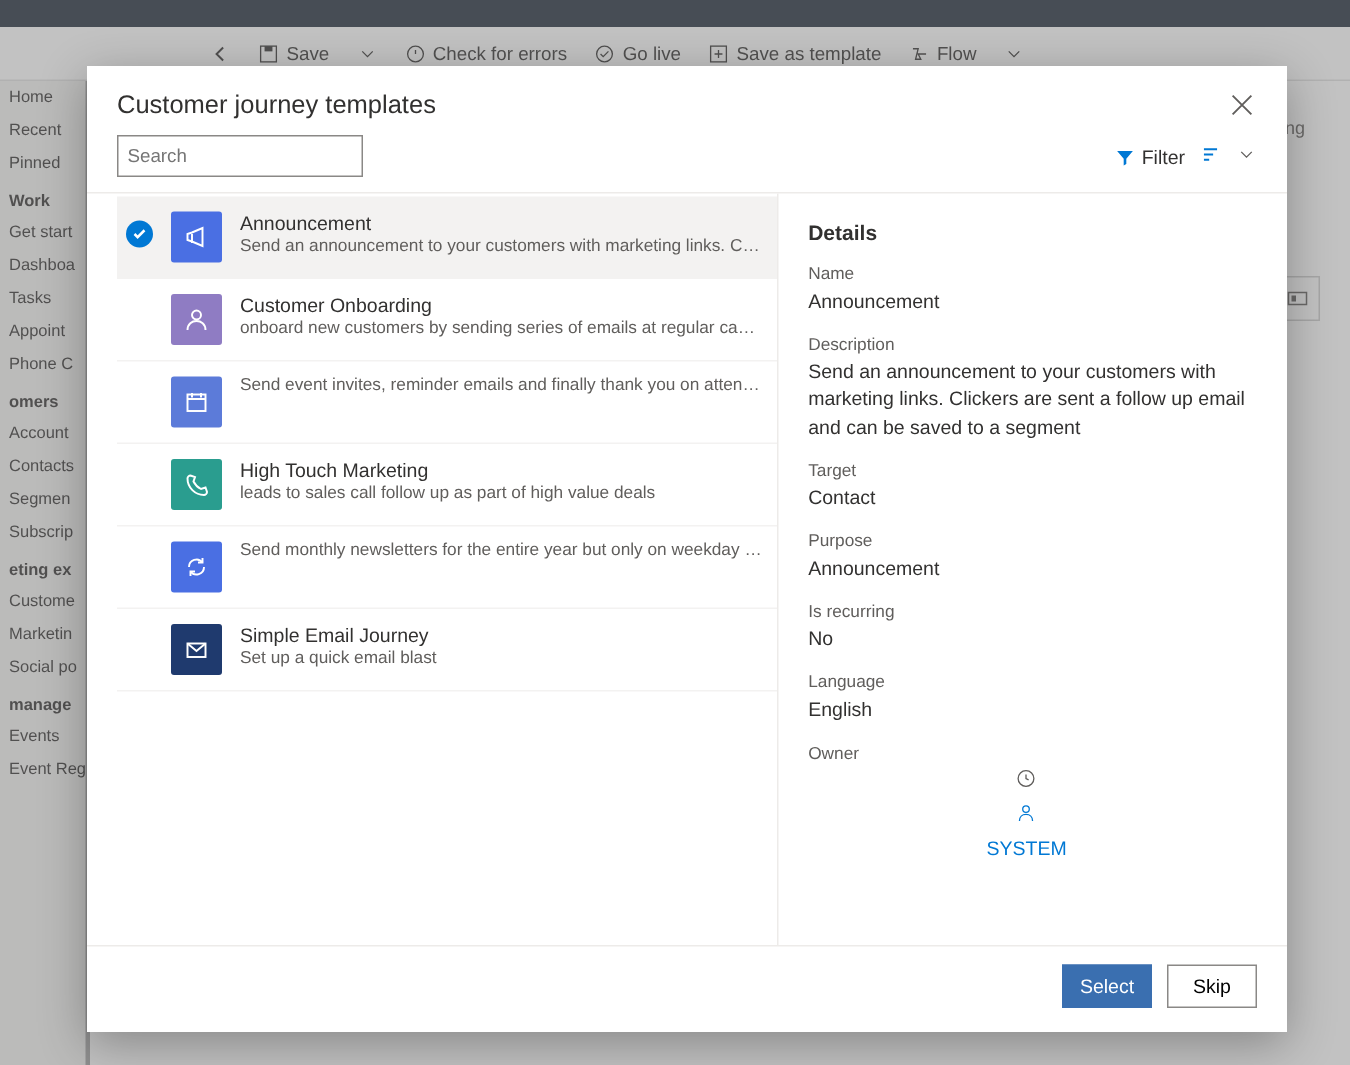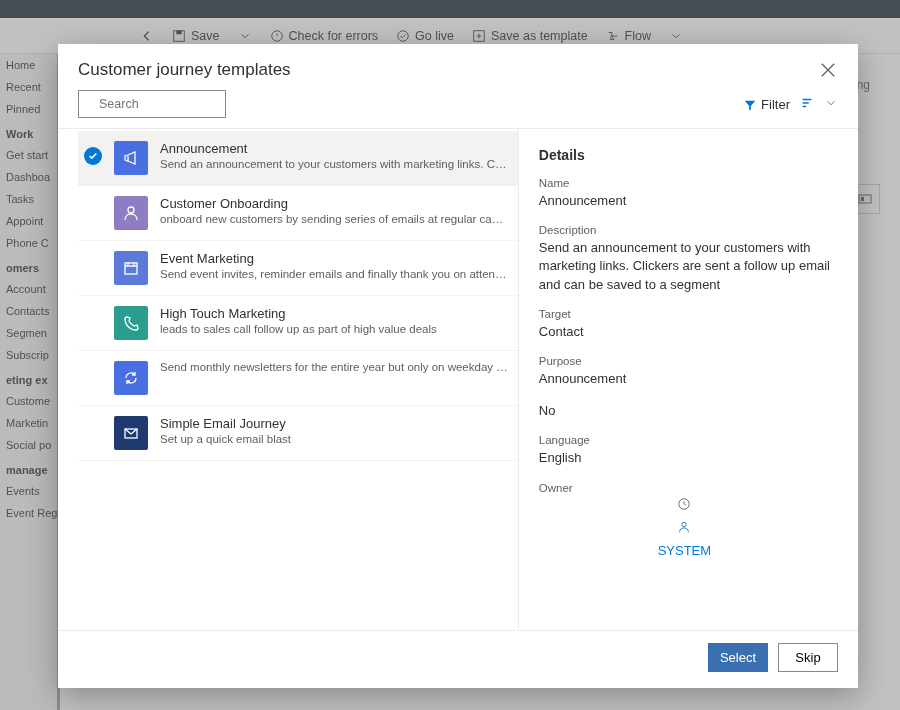--- a/index.html
+++ b/index.html
@@ -18,21 +18,21 @@
 .bg-main { position:absolute; top:54px; left:60px; right:0; bottom:0; background:#fff; }
 .bg-rightcard { position:absolute; top: 130px; right: 20px; width: 30px; height: 30px; border:1px solid #ccc; background:#fff; display:flex; align-items:center; justify-content:center; }
 
 
 .modal { position: absolute; top: 44px; left: 58px; right: 42px; bottom: 22px; background: #fff; box-shadow: 0 8px 30px rgba(0,0,0,0.3); display: flex; flex-direction: column; z-index: 10; }
 .modal-header { padding: 16px 20px 10px 20px; display: flex; align-items: center; justify-content: space-between; }
 .modal-title { font-size: 17px; font-weight: 400; color: #323130; }
 .close-btn { width: 20px; height: 20px; display:flex; align-items:center; justify-content:center; cursor:pointer; color:#605e5c; }
 
 .modal-toolbar { padding: 0 20px 10px 20px; display: flex; align-items: center; justify-content: space-between; }
-.search-box { width: 148px; height: 28px; border: 1px solid #8a8886; display: flex; align-items: center; padding: 0 20px; }
+.search-box { width: 164px; height: 28px; border: 1px solid #8a8886; display: flex; align-items: center; padding: 0 6px; }
 .search-box input { border: none; outline: none; flex: 1; font-size: 12.5px; color: #605e5c; background: transparent; }
 .search-box svg { width: 14px; height: 14px; }
 .toolbar-right { display: flex; align-items: center; gap: 10px; font-size: 13px; color: #323130; }
 .toolbar-right .filter { display:flex; align-items:flex-end; gap:4px; }
 .toolbar-right svg { width:14px; height:14px; }
 
 .modal-body { display: flex; flex: 1; min-height: 0; padding: 0 20px; border-top: 1px solid #edebe9; }
 .list-pane { width: 58%; overflow-y: auto; padding-top: 2px; border-right: 1px solid #edebe9; }
 .detail-pane { flex: 1; padding: 18px 8px 10px 20px; overflow-y: auto; }
 
@@ -222,21 +222,20 @@
         </div>
         <div class="tpl-item">
           <div class="tpl-check-spacer"></div>
           <div class="tpl-icon" style="background:#5c7bd9">
             <svg viewBox="0 0 18 18">
               <rect x="3" y="4" width="12" height="11" stroke="#fff" fill="none" stroke-width="1.3"></rect>
               <path d="M3 7h12M6 3v3M12 3v3" stroke="#fff" stroke-width="1.3"></path>
             </svg>
           </div>
           <div class="tpl-txt">
-            <div class="tpl-name">Event Marketing</div>
             <div class="tpl-desc">Send event invites, reminder emails and finally thank you on attending</div>
           </div>
         </div>
         <div class="tpl-item">
           <div class="tpl-check-spacer"></div>
           <div class="tpl-icon" style="background:#2a9d8f">
             <svg viewBox="0 0 18 18">
               <path d="M5 3c-1 0-2 1-2 2 0 6 5 11 11 11 1 0 2-1 2-2l-1-3-3 1c-2-1-4-3-5-5l1-3-3-1z" stroke="#fff" fill="none" stroke-width="1.3"></path>
             </svg>
           </div>
@@ -275,20 +274,21 @@
     <div class="detail-pane">
       <div class="detail-title">Details</div>
       <div class="detail-label">Name</div>
       <div class="detail-value">Announcement</div>
       <div class="detail-label">Description</div>
       <div class="detail-value">Send an announcement to your customers with marketing links. Clickers are sent a follow up email and can be saved to a segment</div>
       <div class="detail-label">Target</div>
       <div class="detail-value">Contact</div>
       <div class="detail-label">Purpose</div>
       <div class="detail-value">Announcement</div>
+      <div class="detail-label">Is recurring</div>
       <div class="detail-value">No</div>
       <div class="detail-label">Language</div>
       <div class="detail-value">English</div>
       <div class="detail-label">Owner</div>
       <div class="owner-row">
         <span class="clock"><svg viewBox="0 0 16 16">
               <circle cx="8" cy="8" r="6" stroke="#605e5c" fill="none"></circle>
               <path d="M8 5v3l2 1" stroke="#605e5c" fill="none"></path>
             </svg></span>
         <span><svg viewBox="0 0 16 16">

